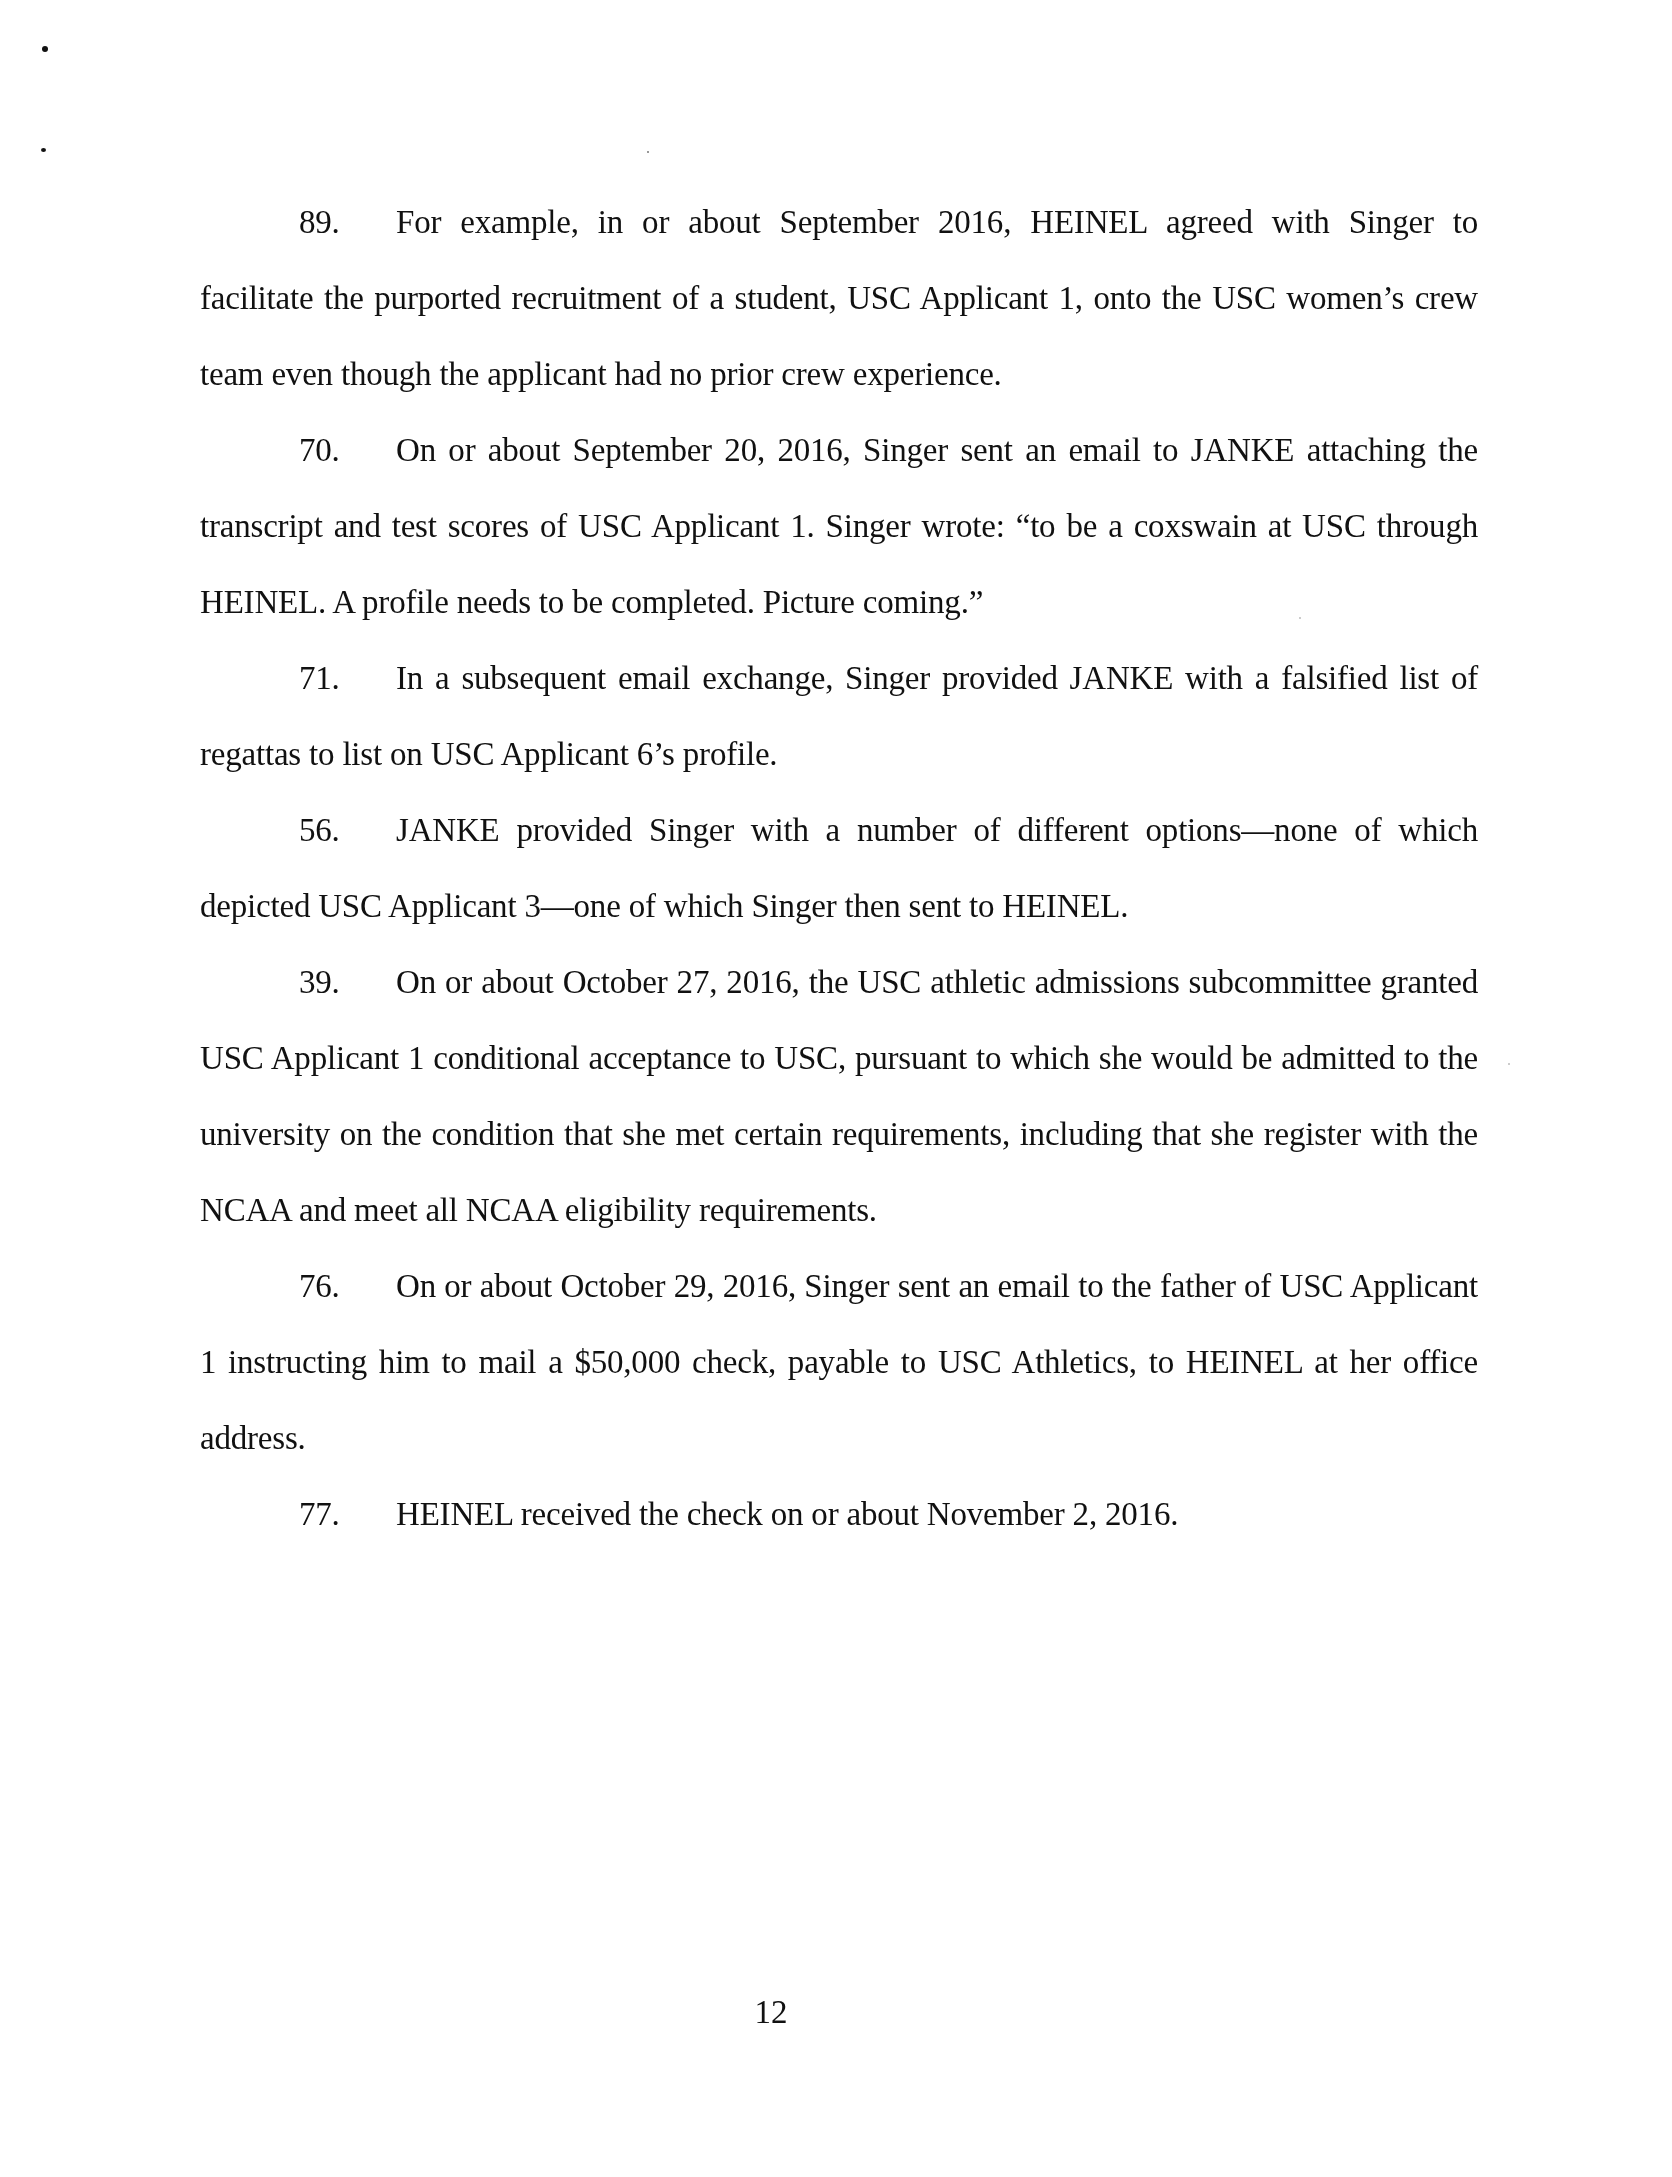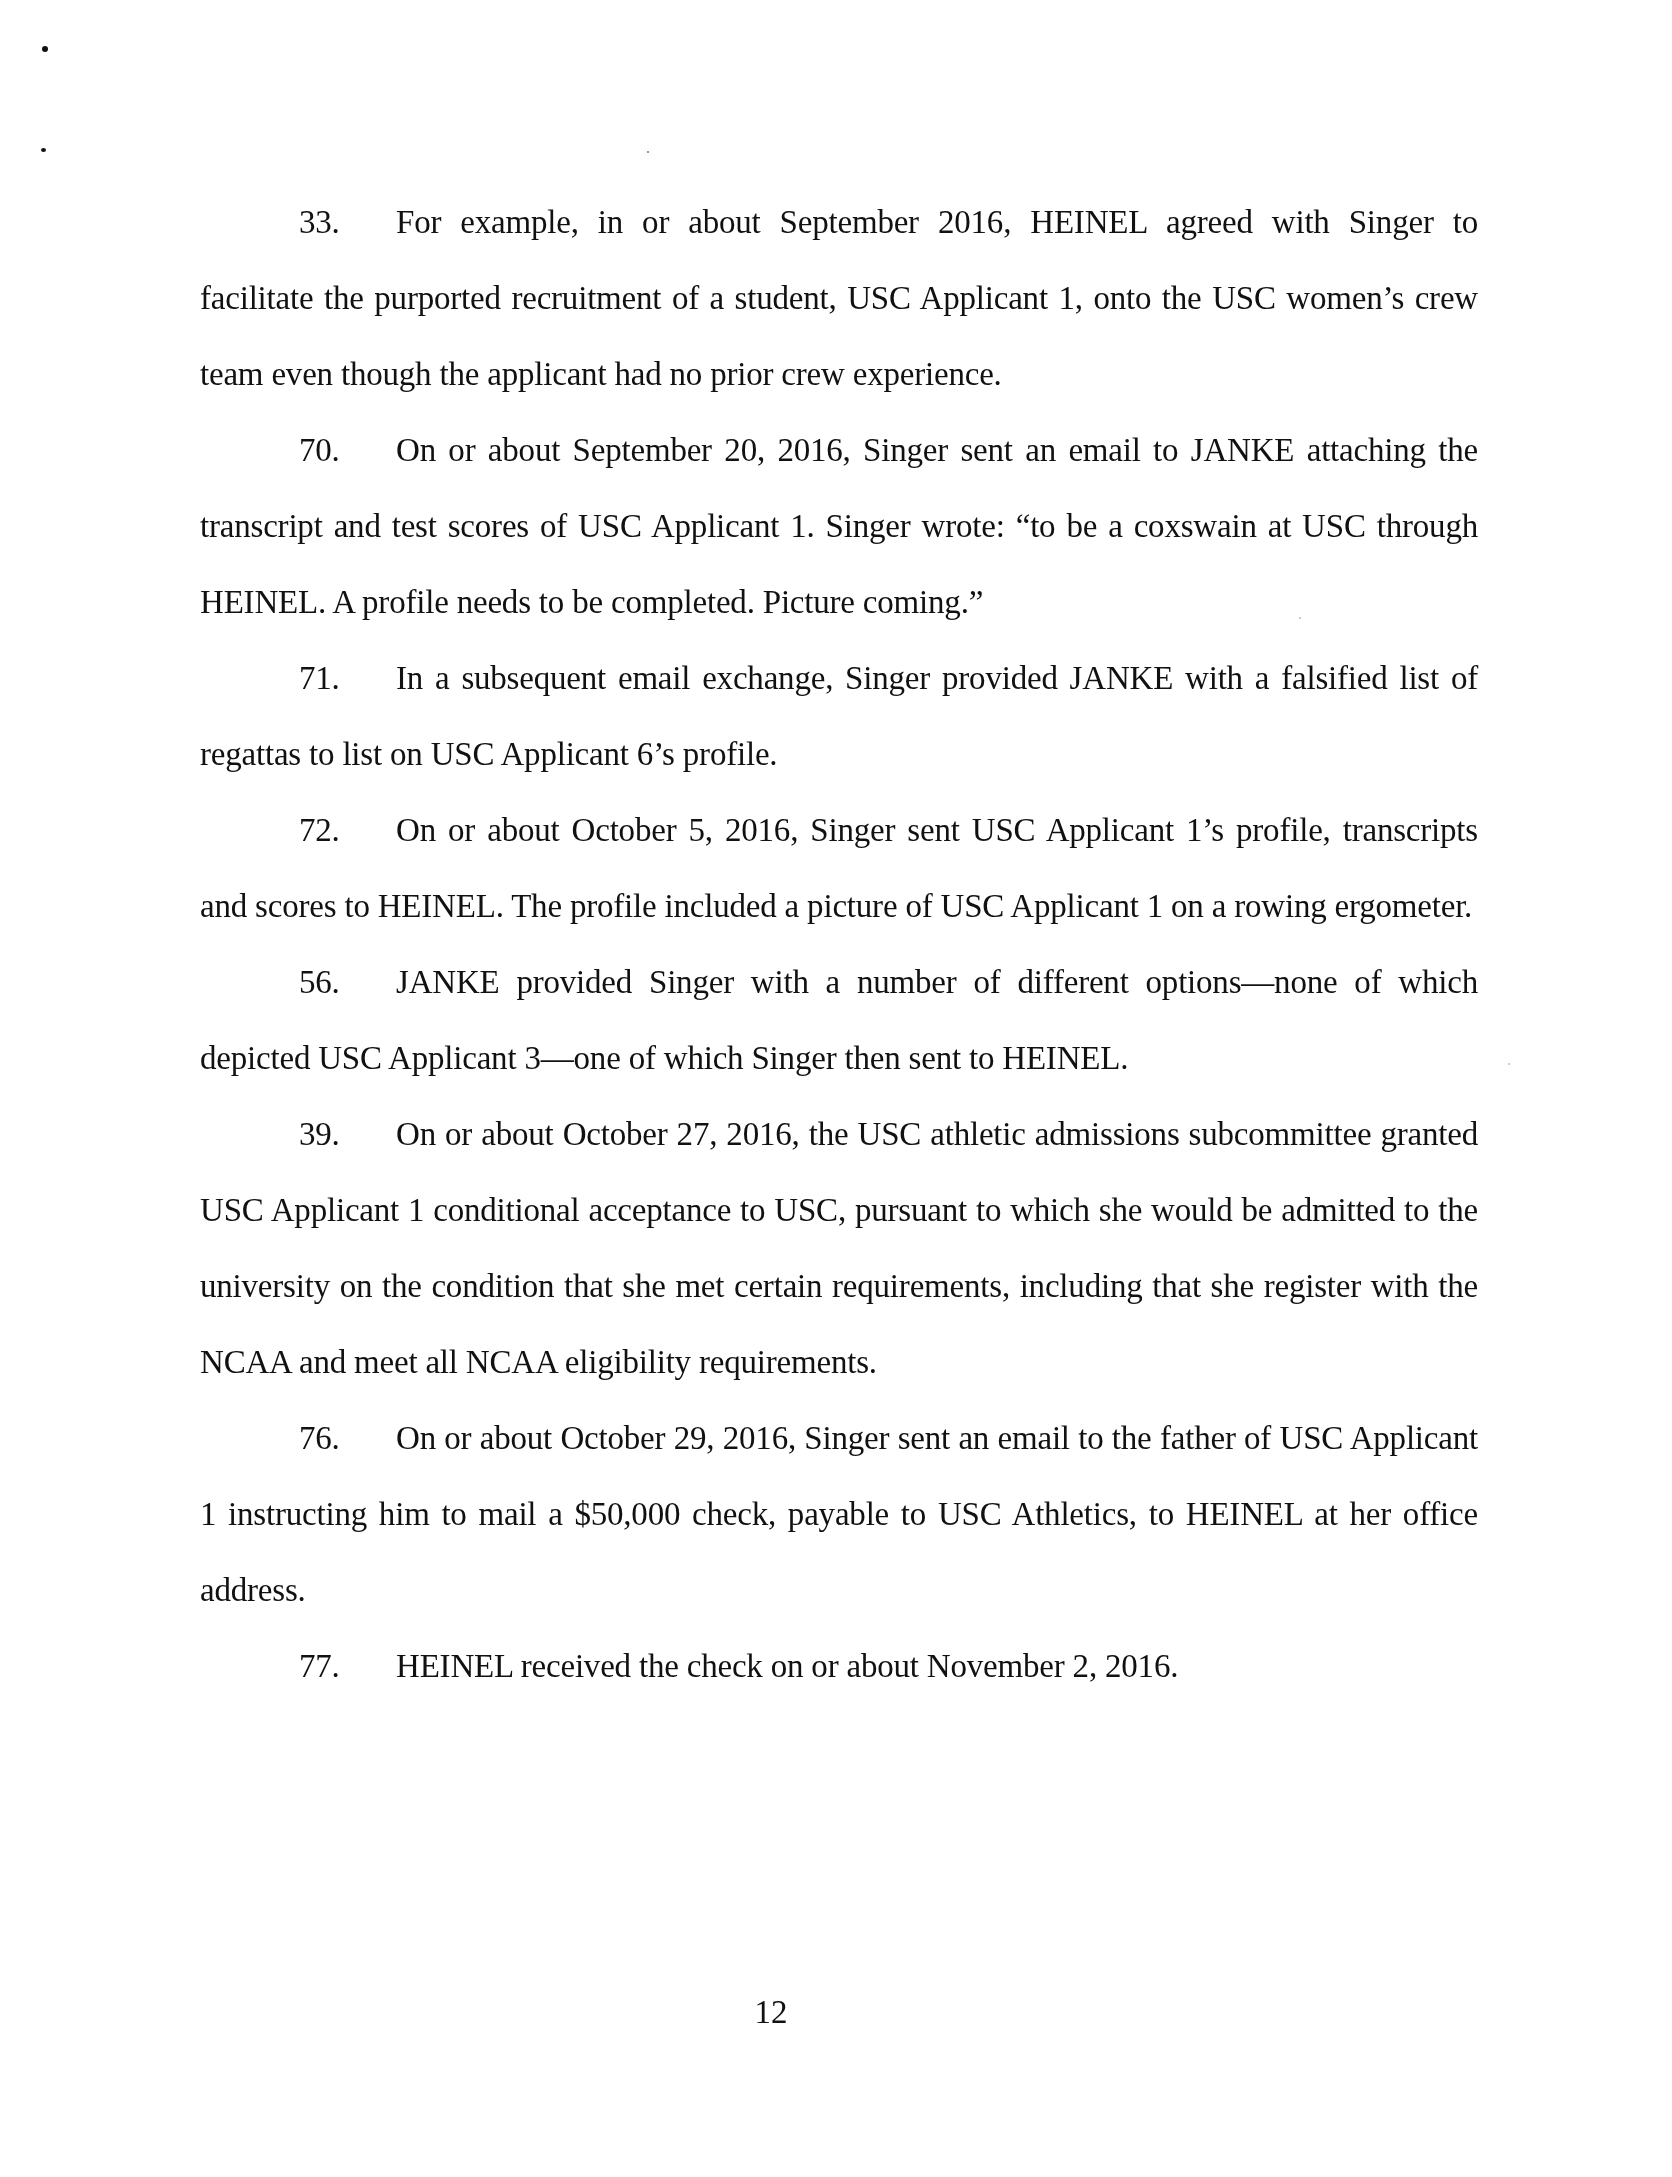--- a/index.html
+++ b/index.html
@@ -60,24 +60,23 @@
 </head>
 <body>
 
 <div class="speck s1"></div>
 <div class="speck s2"></div>
 <div class="speck s3"></div>
 <div class="speck s4"></div>
 <div class="speck s5"></div>
 
 <div class="body-text">
-  <p class="para"><span class="para-num">33.</span><span>For example, in or about September 2016, HEINEL agreed with Singer to facilitate the purported recruitment of a student, USC Applicant 1, onto the USC women’s crew team even though the applicant had no prior crew experience.</span></p>
+  <p class="para"><span class="para-num">89.</span><span>For example, in or about September 2016, HEINEL agreed with Singer to facilitate the purported recruitment of a student, USC Applicant 1, onto the USC women’s crew team even though the applicant had no prior crew experience.</span></p>
   <p class="para"><span class="para-num">70.</span><span>On or about September 20, 2016, Singer sent an email to JANKE attaching the transcript and test scores of USC Applicant 1. Singer wrote: “to be a coxswain at USC through HEINEL. A profile needs to be completed. Picture coming.”</span></p>
   <p class="para"><span class="para-num">71.</span><span>In a subsequent email exchange, Singer provided JANKE with a falsified list of regattas to list on USC Applicant 6’s profile.</span></p>
-  <p class="para"><span class="para-num">72.</span><span>On or about October 5, 2016, Singer sent USC Applicant 1’s profile, transcripts and scores to HEINEL. The profile included a picture of USC Applicant 1 on a rowing ergometer.</span></p>
   <p class="para"><span class="para-num">56.</span><span>JANKE provided Singer with a number of different options—none of which depicted USC Applicant 3—one of which Singer then sent to HEINEL.</span></p>
   <p class="para"><span class="para-num">39.</span><span>On or about October 27, 2016, the USC athletic admissions subcommittee granted USC Applicant 1 conditional acceptance to USC, pursuant to which she would be admitted to the university on the condition that she met certain requirements, including that she register with the NCAA and meet all NCAA eligibility requirements.</span></p>
   <p class="para"><span class="para-num">76.</span><span>On or about October 29, 2016, Singer sent an email to the father of USC Applicant 1 instructing him to mail a $50,000 check, payable to USC Athletics, to HEINEL at her office address.</span></p>
   <p class="para"><span class="para-num">77.</span><span>HEINEL received the check on or about November 2, 2016.</span></p>
 </div>
 
 <div class="page-number">12</div>
 
 
 </body></html>

